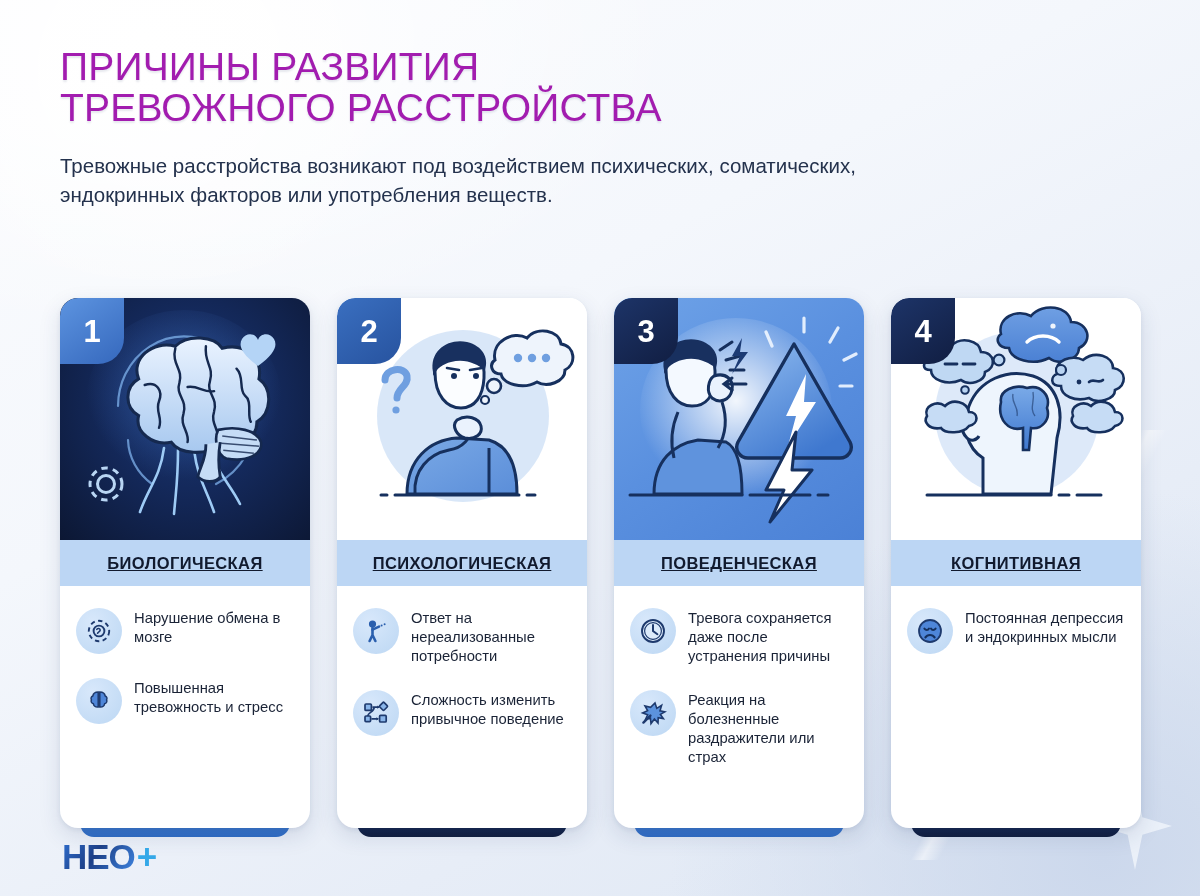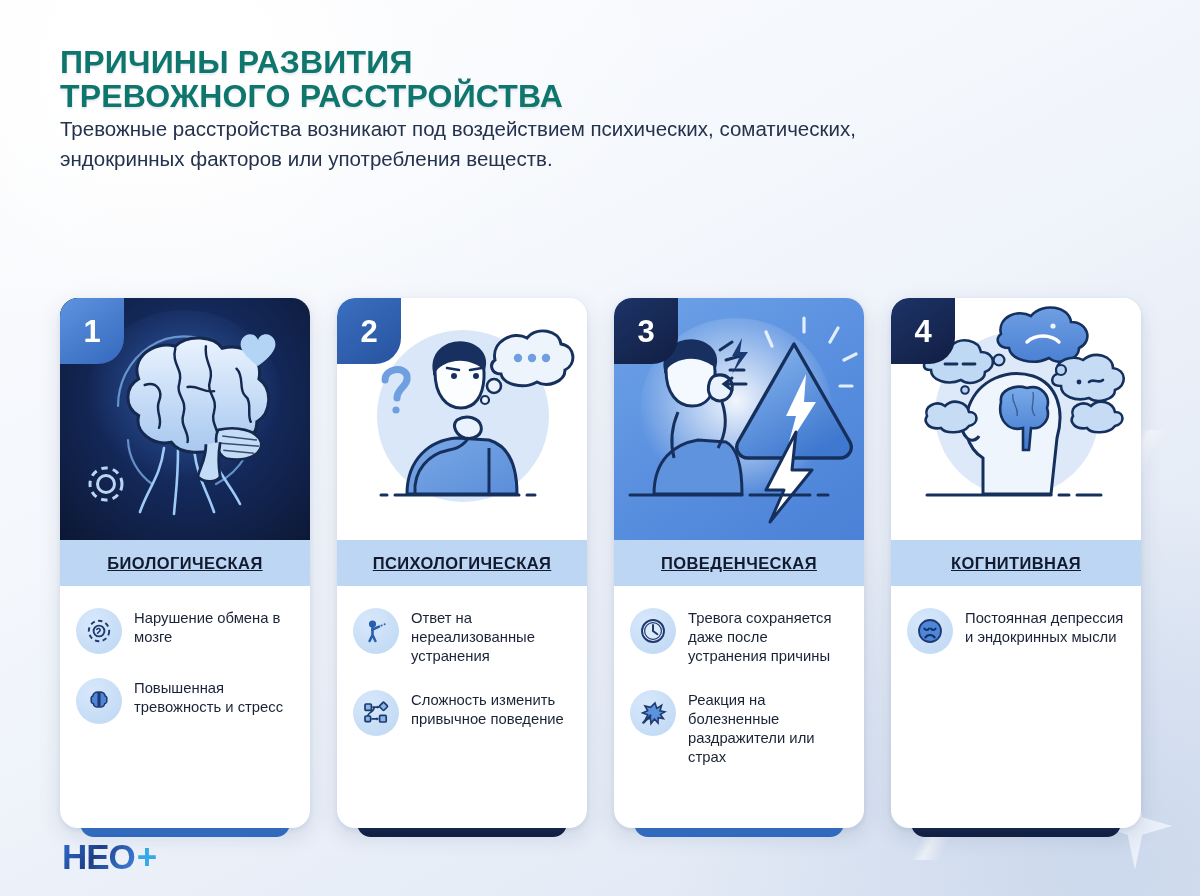--- a/index.html
+++ b/index.html
@@ -29,27 +29,27 @@
   .bg-glow.g1{ width:560px; height:420px; left:-120px; top:-140px; }
   .bg-diag{
     position:absolute; right:-40px; top:430px; width:340px; height:430px;
     pointer-events:none;
     background:linear-gradient(118deg, rgba(255,255,255,0) 42%, rgba(255,255,255,.55) 44%, rgba(255,255,255,0) 47%);
   }
 
   
   .header{ position:absolute; left:60px; top:46px; width:1000px; }
   .title{
-    font-size:32px; line-height:1.06; font-weight:700; letter-spacing:.2px;
-    color:#0f766e; text-transform:uppercase;
+    font-size:39px; line-height:1.06; font-weight:400; letter-spacing:.2px;
+    color:#a21caf; text-transform:uppercase;
     text-shadow:0 2px 2px rgba(20,42,92,.10);
   }
   .title .l2{ display:block; }
   .subtitle{
-    font-size:20.5px; line-height:1.45;
+    margin-top:22px; font-size:20.5px; line-height:1.45;
     color:#24324d; max-width:870px; font-weight:400;
   }
 
   
   .cards{
     position:absolute; left:60px; top:298px;
     width:1082px; height:530px;
     display:grid; grid-template-columns:repeat(4,250px); gap:27px;
   }
   .card-wrap{ position:relative; }
@@ -283,21 +283,21 @@
         <div class="bullet">
           <span class="bico">
             <svg viewBox="0 0 28 28" fill="none" stroke="#2a5fae" stroke-width="2" stroke-linecap="round">
               <circle cx="10.5" cy="7" r="2.6" fill="#2a5fae"></circle>
               <path d="M10.5 10.4 L10.5 18 M10.5 18 L7.6 24 M10.5 18 L13.4 24" stroke-width="2.6"></path>
               <path d="M10.5 12.6 L17 9.6" stroke-width="2.6"></path>
               <circle cx="19.6" cy="8.4" r="1" fill="#2a5fae" stroke="none"></circle>
               <circle cx="22.6" cy="7.2" r="1" fill="#2a5fae" stroke="none"></circle>
             </svg>
           </span>
-          <span class="btxt">Ответ на нереализованные устранения</span>
+          <span class="btxt">Ответ на нереализованные потребности</span>
         </div>
         <div class="bullet">
           <span class="bico">
             <svg viewBox="0 0 28 28" fill="#8ab6ea" stroke="#1e3a6e" stroke-width="1.7">
               <rect x="3" y="5" width="6.4" height="6.4" rx="1"></rect>
               <rect x="18.4" y="4.2" width="6.2" height="6.2" rx="1" transform="rotate(45 21.5 7.3)"></rect>
               <rect x="3" y="17" width="5.6" height="5.6" rx="1"></rect>
               <rect x="17.6" y="16.4" width="6.6" height="6.6" rx="1"></rect>
               <path d="M10.4 8.2 L17 8.2 M9.4 19.8 L16.2 19.8" fill="none" stroke-width="1.7"></path>
               <path d="M15.2 6.6 L17.6 8.2 L15.2 9.8 Z M14.4 18.2 L16.8 19.8 L14.4 21.4 Z" fill="#1e3a6e" stroke="none"></path>

